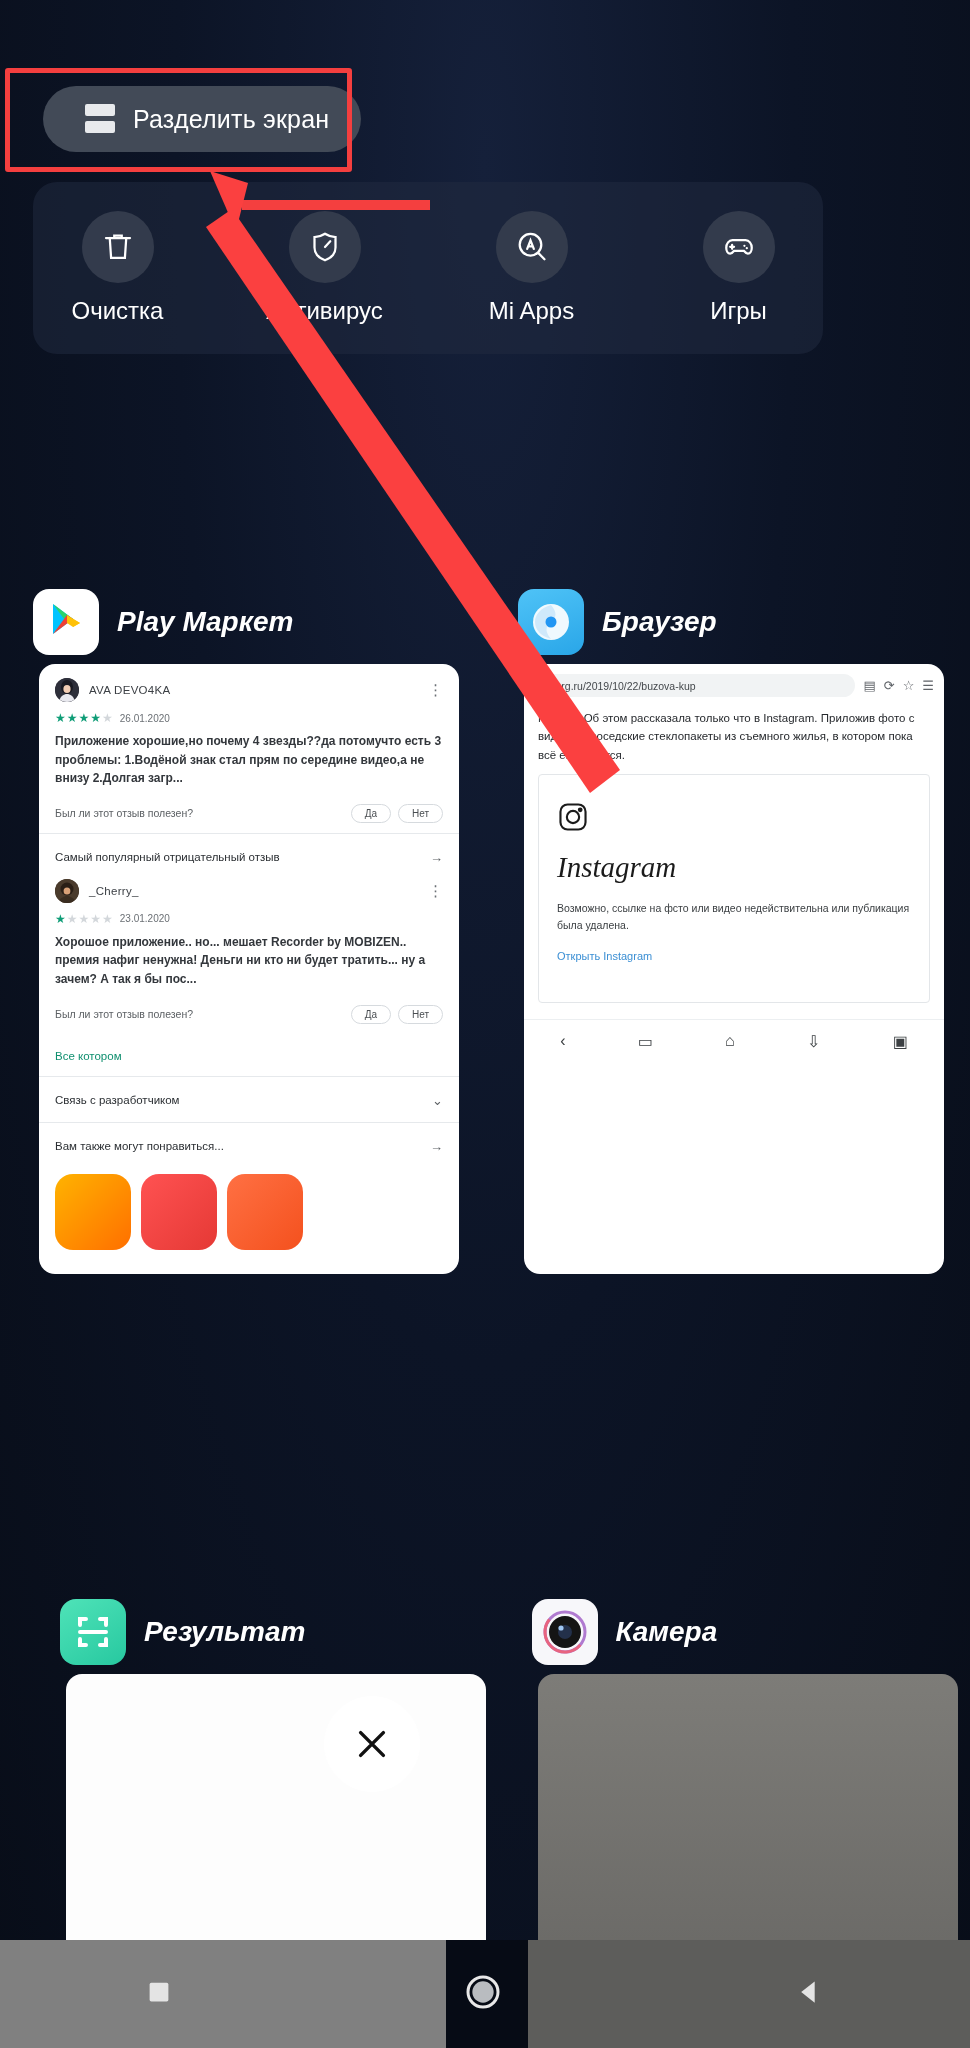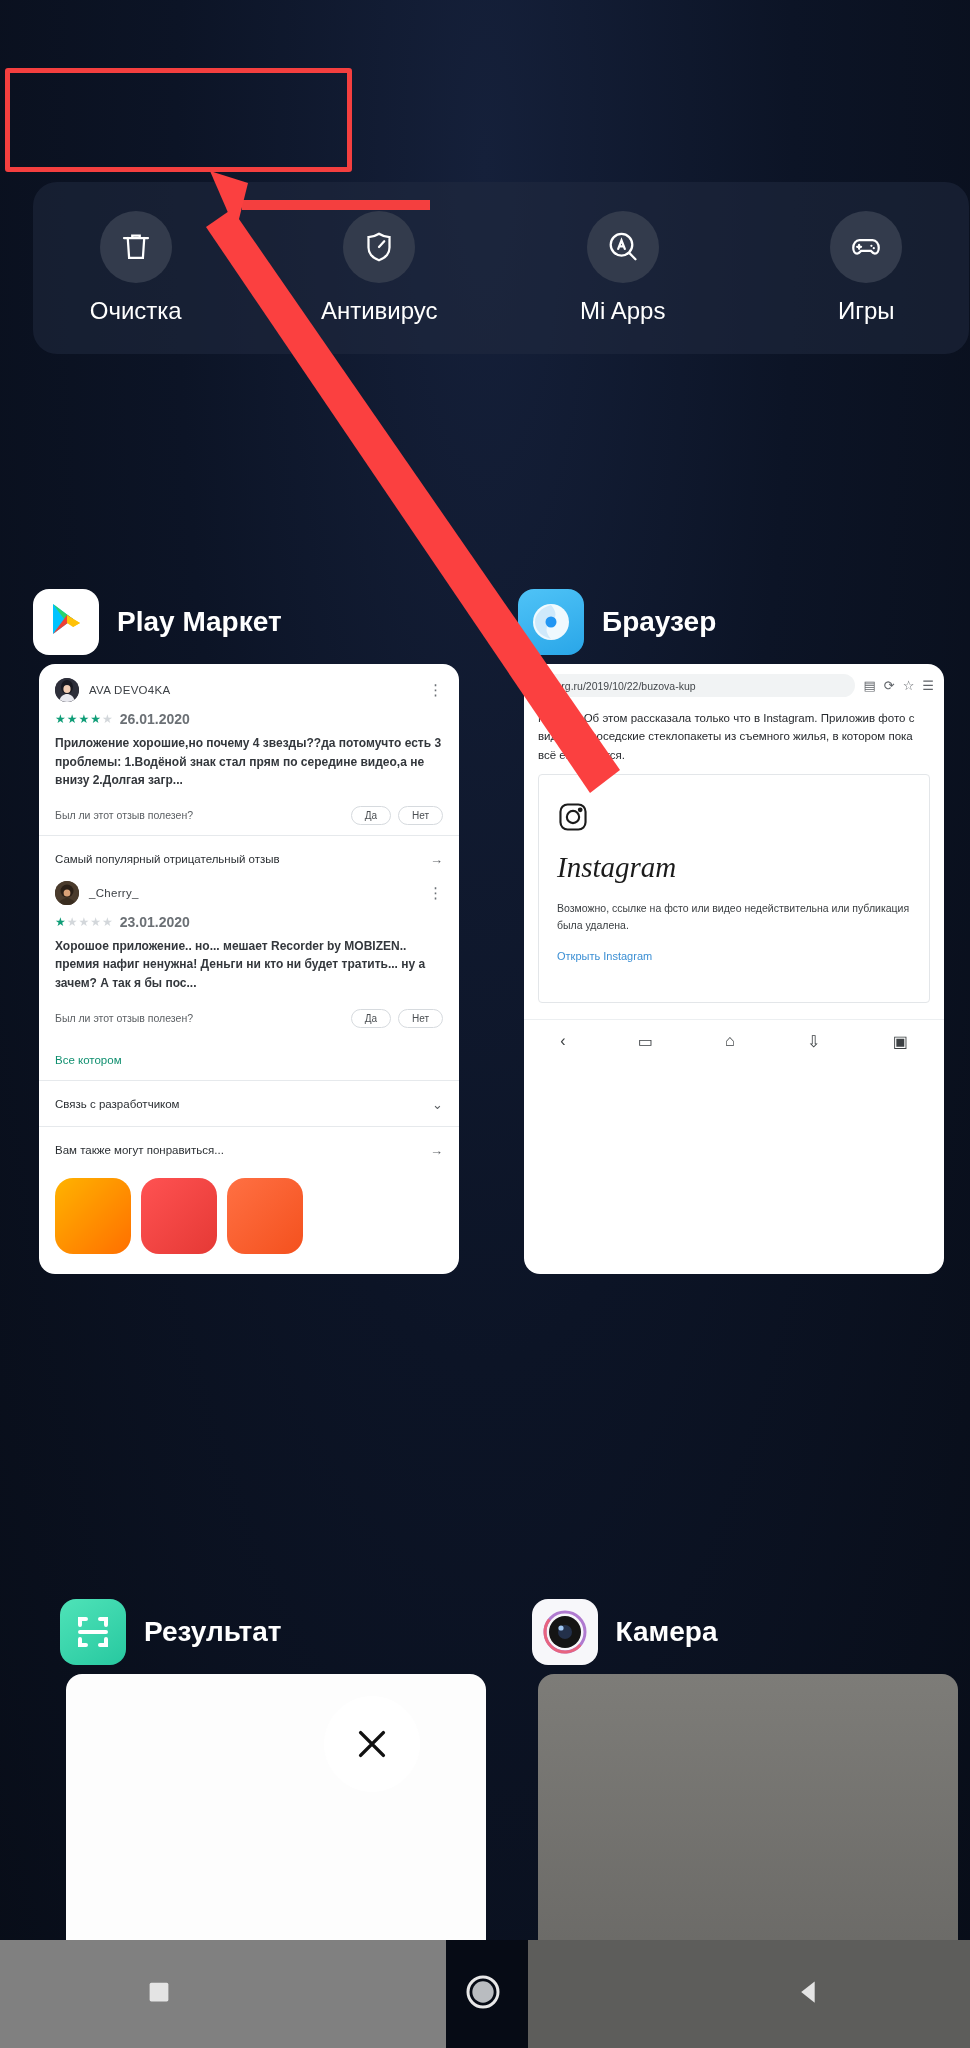--- a/index.html
+++ b/index.html
@@ -32,56 +32,56 @@
     position: absolute; left: 5px; top: 68px;
     width: 347px; height: 104px;
     border: 5px solid #f43f3f; border-radius: 3px;
     pointer-events: none;
   }
   .anno-arrow { position: absolute; left: 180px; top: 165px; width: 470px; height: 630px; pointer-events:none; }
 
   
   .tools-panel {
     position: absolute; left: 33px; top: 182px;
-    width: 936px; height: 172px;
+    width: 790px; height: 172px;
     background: rgba(32,42,64,.55);
     border-radius: 24px;
     display: flex; align-items: center; gap: 38px;
   }
   .tool { flex: 1; display: flex; flex-direction: column; align-items: center; gap: 14px; }
   .tool-circle {
     width: 72px; height: 72px; border-radius: 50%;
     background: #333b4c;
     display: flex; align-items: center; justify-content: center;
   }
   .tool-label { color: #ffffff; font-size: 24px; font-weight: 500; }
 
   
   .row { position: absolute; left: 0; width: 970px; display: flex; }
   .card-col { width: 485px; position: relative; }
   .card-head { display: flex; align-items: center; gap: 18px; padding-left: 33px; height: 84px; }
   .app-icon { width: 66px; height: 66px; border-radius: 16px; flex: none; position: relative; overflow: hidden; }
-  .app-name { color: #fff; font-size: 28px; font-weight: 700; }
+  .app-name { color: #fff; font-size: 28px; font-weight: 700; font-style: italic; }
 
   .thumb {
     margin-left: 39px; width: 420px; background: #fff;
     border-radius: 16px; overflow: hidden; position: relative;
   }
 
   
   .pm { padding: 14px 16px 0; font-size: 11px; color: #2b2f33; }
   .pm-rev-head { display:flex; align-items:center; gap:10px; }
   .pm-av { width: 24px; height: 24px; border-radius: 50%; flex:none; background:#3a3a45; overflow:hidden; position:relative;}
   .pm-av.a2 { background:#4a3b2c; }
   .pm-user { font-size: 11.5px; color:#3b3f44; letter-spacing:.3px; }
   .pm-dots { margin-left:auto; color:#6b7075; font-size:15px; line-height:8px; letter-spacing:0; }
   .pm-stars { display:flex; align-items:center; gap:6px; margin:9px 0 7px; }
   .stars span { color:#d3d7db; font-size:12px; letter-spacing:1px; }
   .stars b { color:#0f9d77; font-weight:normal; font-size:12px; letter-spacing:1px;}
-  .pm-date { color:#6b7075; font-size:14px;font-weight:bold; }
+  .pm-date { color:#6b7075; font-size:10px; }
   .pm-body { font-size:12px; line-height:1.55; color:#33373c;font-weight:bold; }
   .pm-help { display:flex; align-items:center; margin:16px 0 10px; }
   .pm-help span { font-size:10.5px; color:#5c6064; }
   .pm-help .btns { margin-left:auto; display:flex; gap:7px; }
   .pm-help .btns i {
     font-style:normal; font-size:10px; color:#4a4e52; border:1px solid #d6dade;
     border-radius:11px; padding:3px 13px;
   }
   .pm-sep { height:1px; background:#e6e9ec; margin:0 -16px; }
   .pm-link-row { display:flex; align-items:center; padding:16px 0 14px; }
@@ -122,20 +122,27 @@
   .nav-bg { position:absolute; left:0; bottom:0; width:970px; height:108px; background:#808080; }
   .nav-bg .dark { position:absolute; left:446px; top:0; width:82px; height:108px; background:#060b15; }
   .nav-bg .dim  { position:absolute; left:528px; top:0; width:442px; height:108px; background:#5d5d5b; }
   .navbar > * { position:relative; z-index:2; }
 </style>
 </head>
 <body>
 
 <div id="screen">
 
+  <div class="split-pill">
+    <span class="split-icon">
+        <i></i>
+        <i></i>
+      </span>
+    <span class="split-label">Разделить экран</span>
+  </div>
 
   <div class="tools-panel">
     <div class="tool">
       <span class="tool-circle">
         <svg width="36" height="36" viewBox="0 0 24 24" fill="none" stroke="#fff" stroke-width="1.5" stroke-linecap="round">
           <path d="M4 6h16M9.5 6V4.4h5V6M6.5 6l.9 13.2h9.2L17.5 6"></path>
         </svg>
       </span>
       <span class="tool-label">Очистка</span>
     </div>

